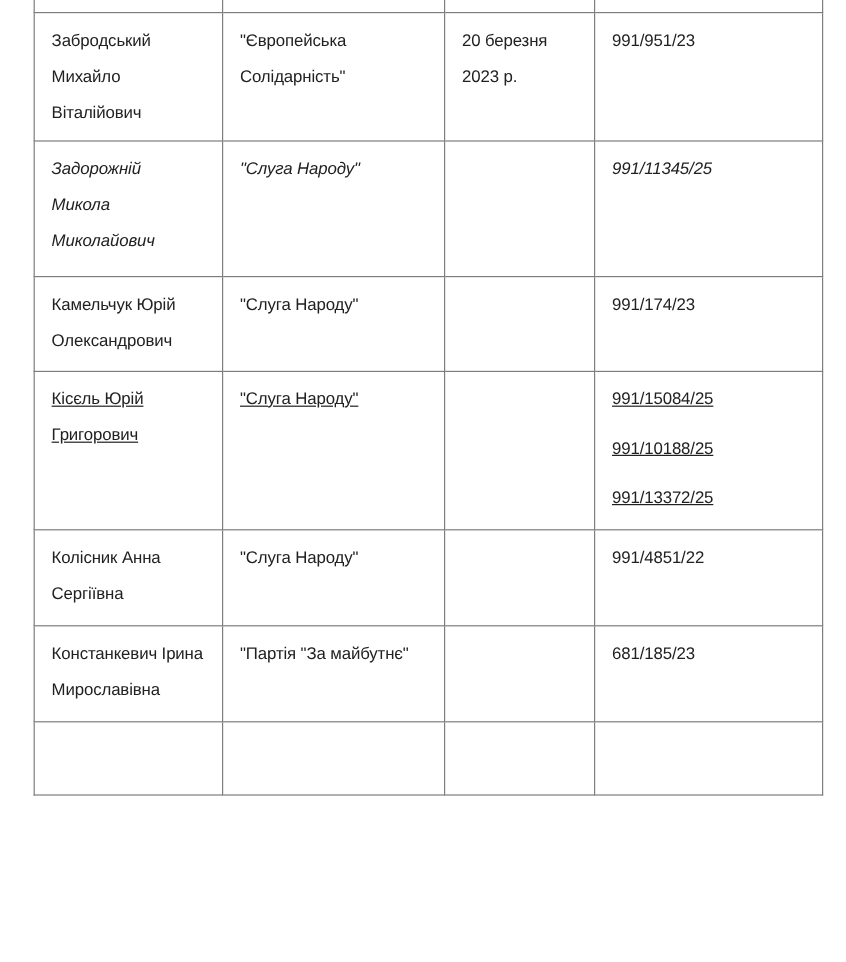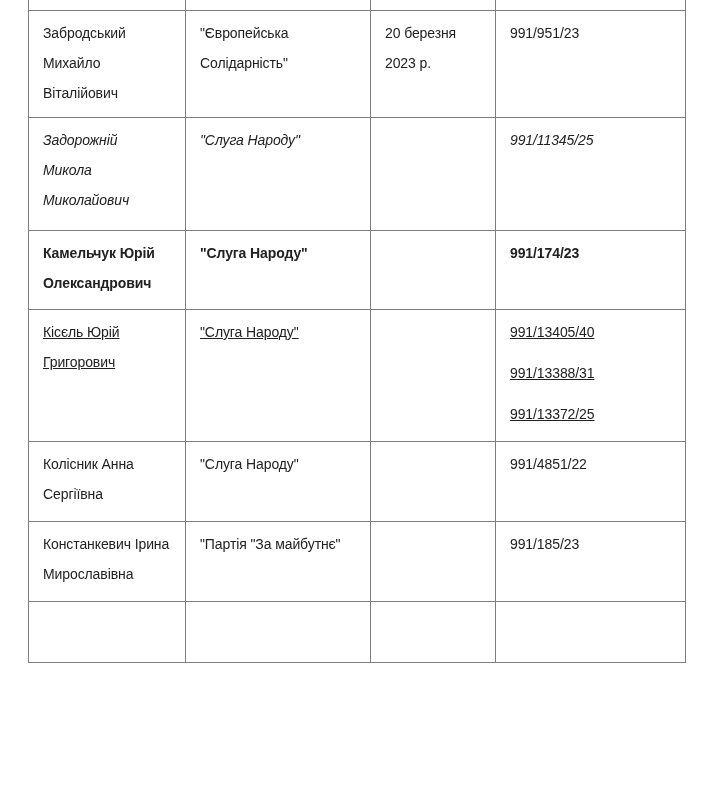--- a/index.html
+++ b/index.html
@@ -84,43 +84,43 @@
             <p>Задорожній<br>Микола<br>Миколайович</p>
           </td>
           <td>
             <p>"Слуга Народу"</p>
           </td>
           <td></td>
           <td>
             <p>991/11345/25</p>
           </td>
         </tr>
-        <tr style="height: 79px; font-weight: bold;">
+        <tr style="height: 79px;">
           <td>
             <p>Камельчук Юрій<br>Олександрович</p>
           </td>
           <td>
             <p>"Слуга Народу"</p>
           </td>
           <td></td>
           <td>
             <p>991/174/23</p>
           </td>
         </tr>
         <tr style="height: 132px; text-decoration: underline;">
           <td>
             <p>Кісєль Юрій<br>Григорович</p>
           </td>
           <td>
             <p>"Слуга Народу"</p>
           </td>
           <td></td>
           <td>
-            <p>991/13405/40</p>
-            <p>991/13388/31</p>
+            <p>991/15084/25</p>
+            <p>991/10188/25</p>
             <p>991/13372/25</p>
           </td>
         </tr>
         <tr style="height: 80px; padding-left: 32px;">
           <td>
             <p>Колісник Анна<br>Сергіївна</p>
           </td>
           <td>
             <p>"Слуга Народу"</p>
           </td>
@@ -131,21 +131,21 @@
         </tr>
         <tr style="height: 80px; margin-left: 40px;">
           <td>
             <p>Констанкевич Ірина<br>Мирославівна</p>
           </td>
           <td>
             <p>"Партія "За майбутнє"</p>
           </td>
           <td></td>
           <td>
-            <p>991/185/23</p>
+            <p>681/185/23</p>
           </td>
         </tr>
         <tr class="filler-bottom">
           <td></td>
           <td></td>
           <td></td>
           <td></td>
         </tr>
       </tbody>
   </table>

